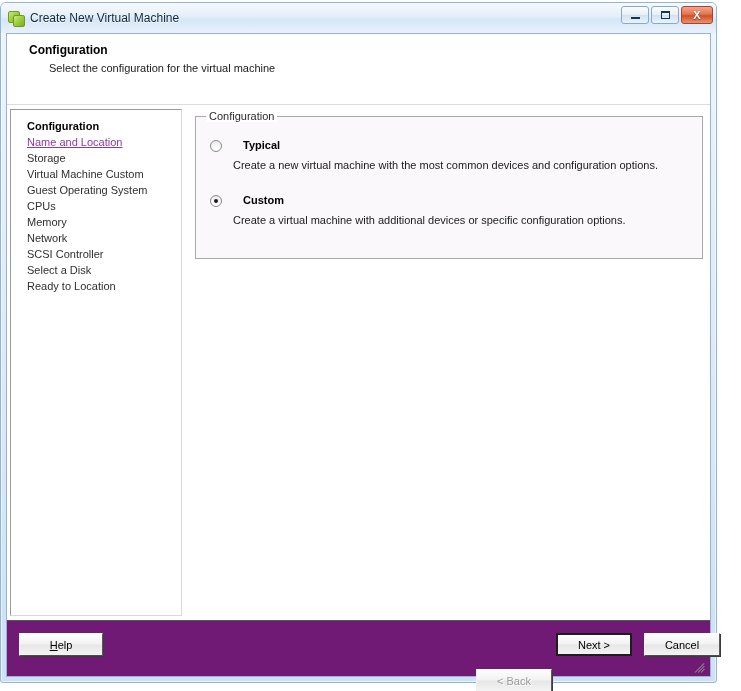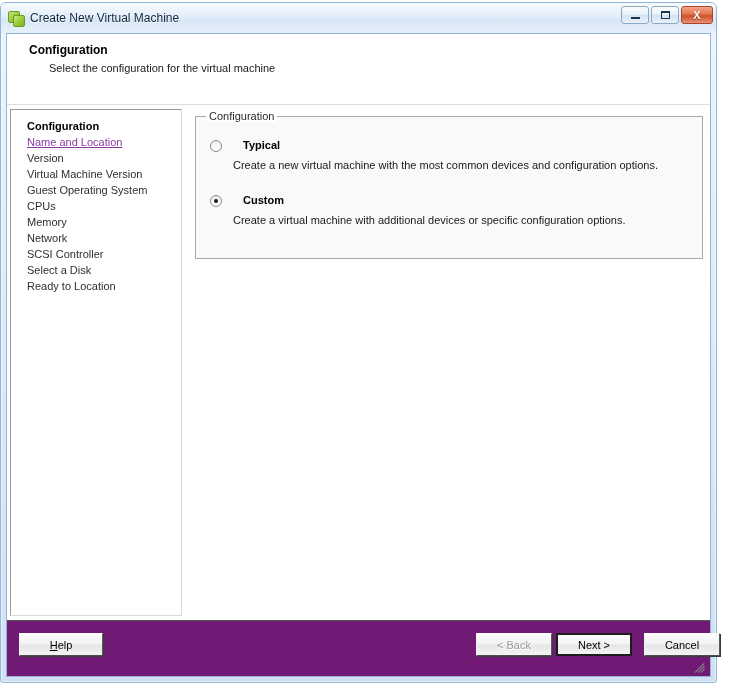--- a/index.html
+++ b/index.html
@@ -300,20 +300,21 @@
     display: flex;
     align-items: center;
     justify-content: center;
     white-space: nowrap;
     box-shadow: 1px 1px 0 #3c3c3c;
   }
   .btn.disabled {
     color: #9b9b9b;
     text-shadow: 1px 1px 0 #ffffff;
     cursor: default;
+    margin-top: 36px;
   }
   .btn.default {
     border: 2px solid #1d1d1d;
     box-shadow: none;
   }
 
   .btn-help   { left: 12px;  top: 12px; width: 84px; }
   .btn-back   { left: 469px; top: 12px; width: 76px; }
   .btn-next   { left: 549px; top: 12px; width: 76px; }
   .btn-cancel { left: 637px; top: 12px; width: 76px; }
@@ -389,22 +390,22 @@
     <div class="header-band">
       <div class="header-title">Configuration</div>
       <div class="header-sub">Select the configuration for the virtual machine</div>
     </div>
 
     <div class="body-area">
 
       <div class="sidebar">
         <div class="nav-item heading">Configuration</div>
         <div class="nav-item link">Name and Location</div>
-        <div class="nav-item">Version</div>
-        <div class="nav-item">Virtual Machine Version</div>
+        <div class="nav-item">Storage</div>
+        <div class="nav-item">Virtual Machine Custom</div>
         <div class="nav-item">Guest Operating System</div>
         <div class="nav-item">CPUs</div>
         <div class="nav-item">Memory</div>
         <div class="nav-item">Network</div>
         <div class="nav-item">SCSI Controller</div>
         <div class="nav-item">Select a Disk</div>
         <div class="nav-item">Ready to Location</div>
       </div>
 
       <div class="main-panel">

